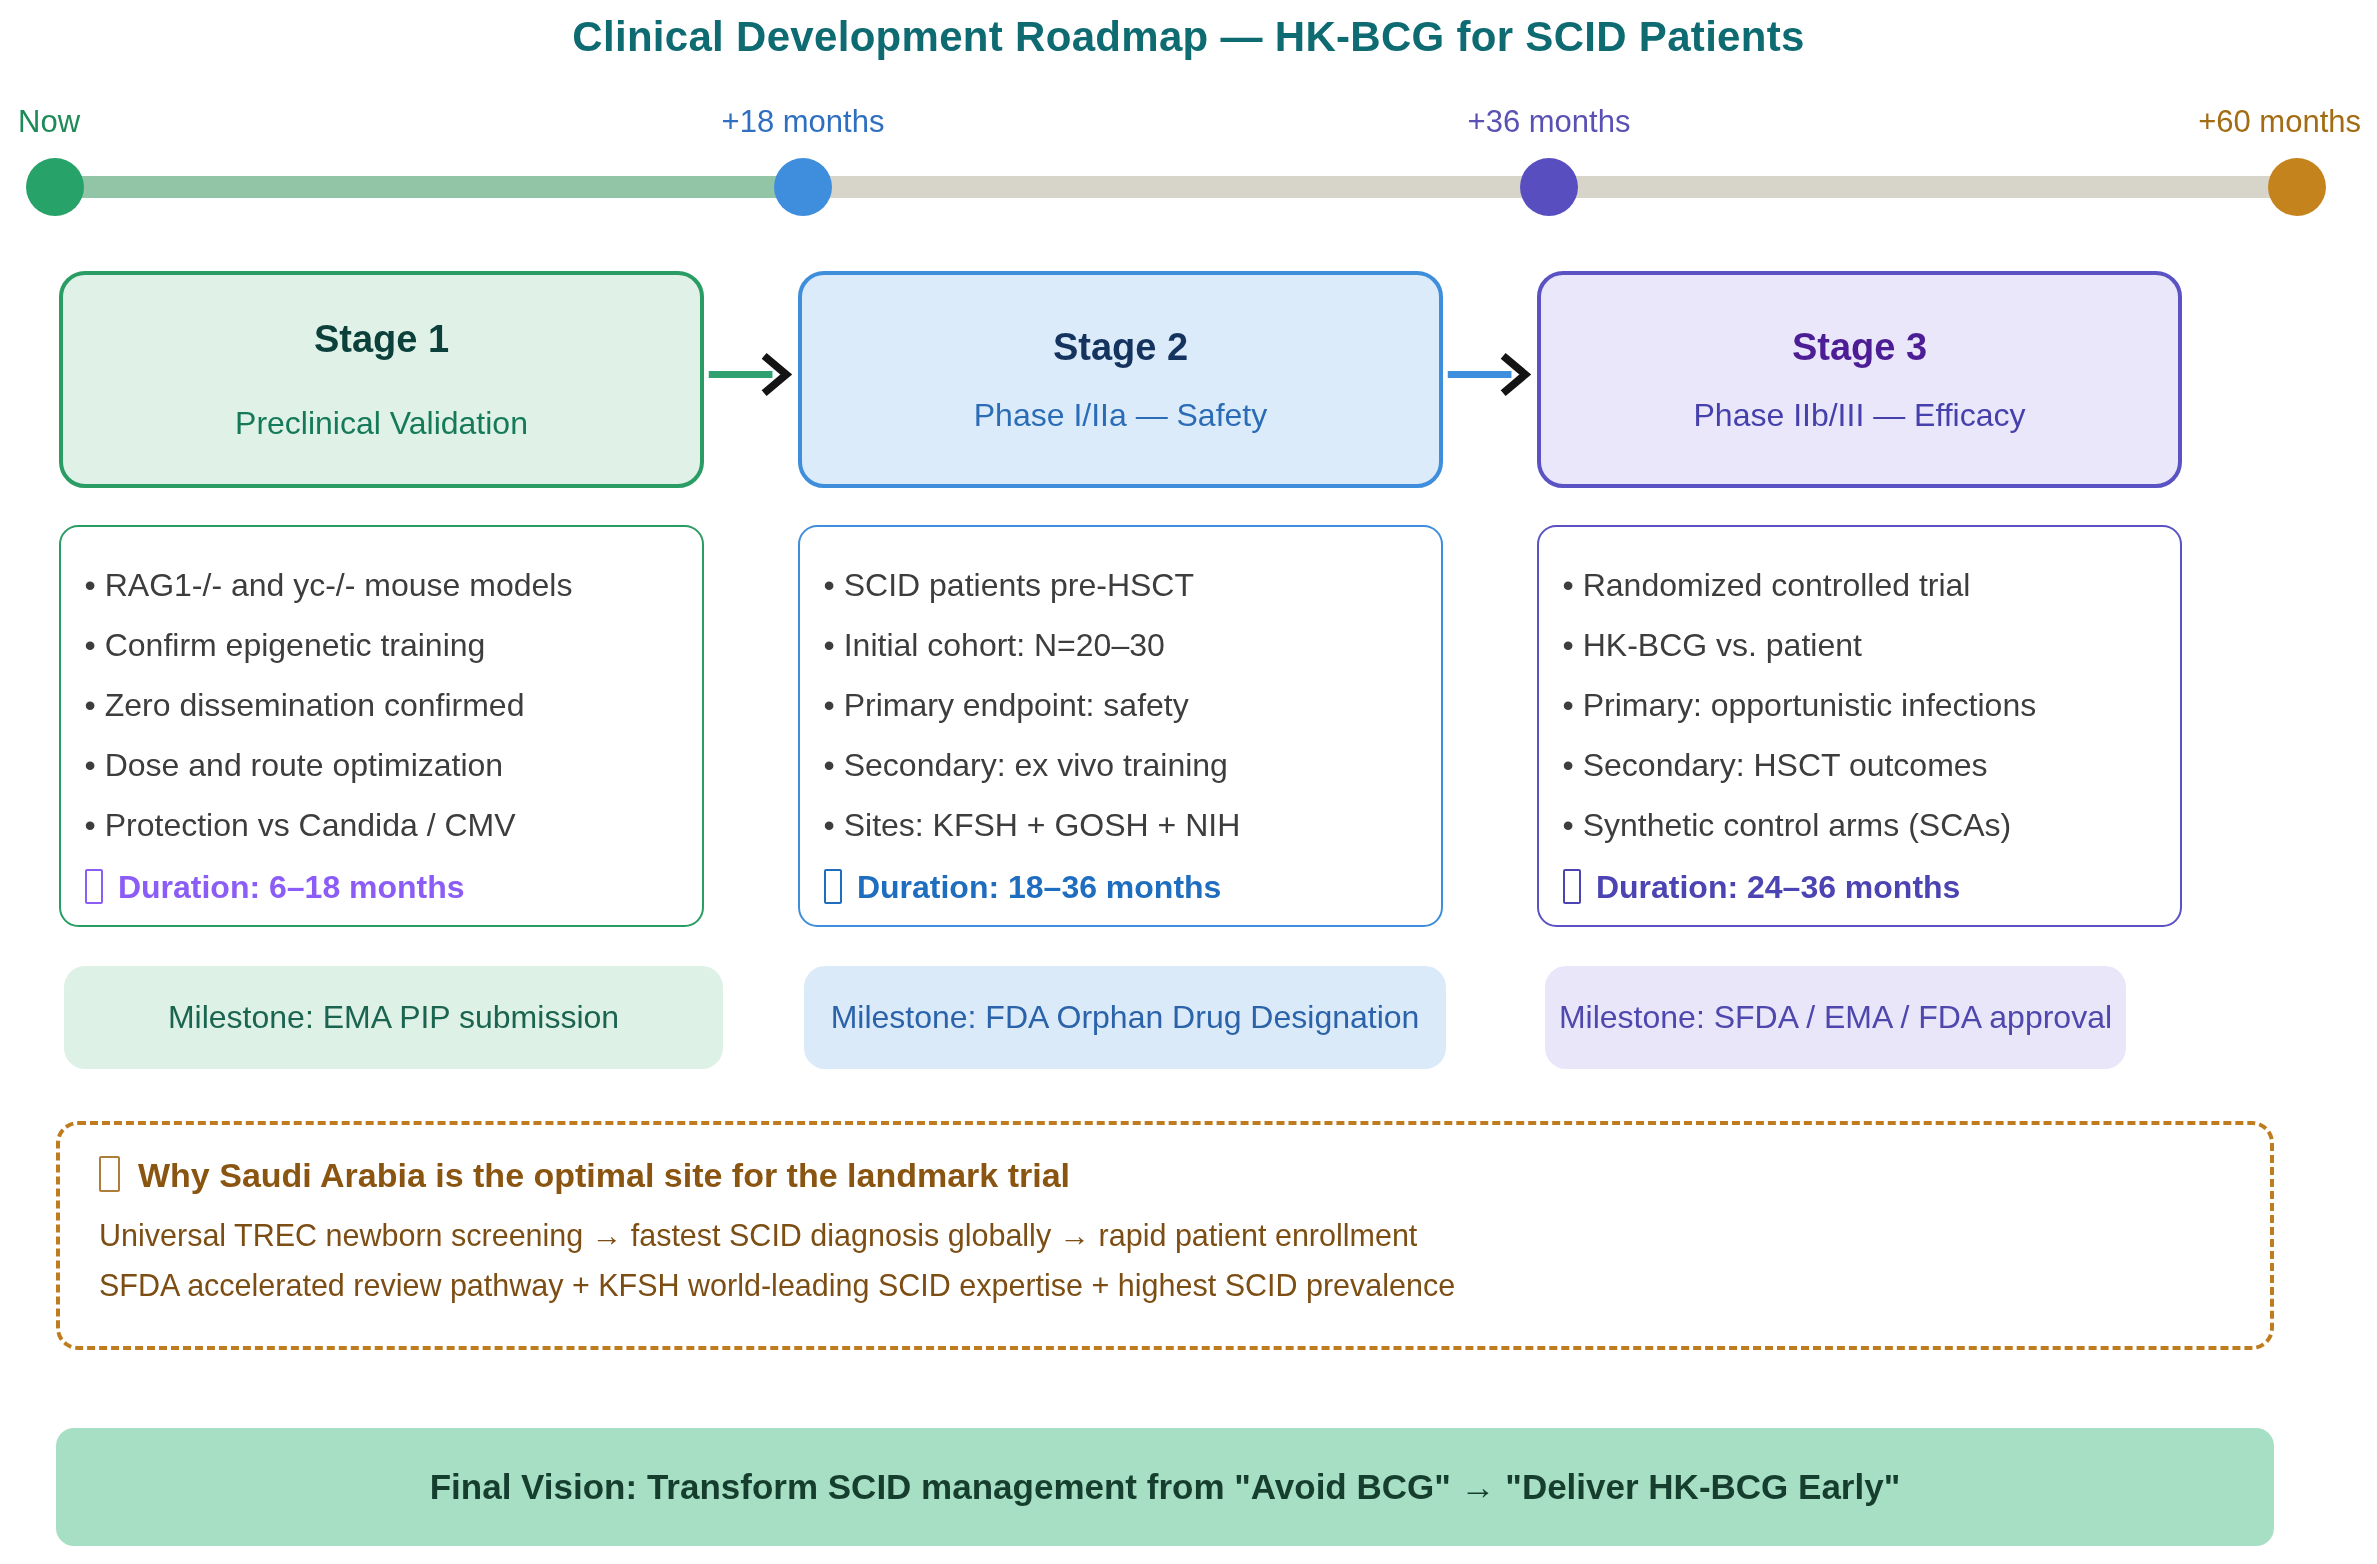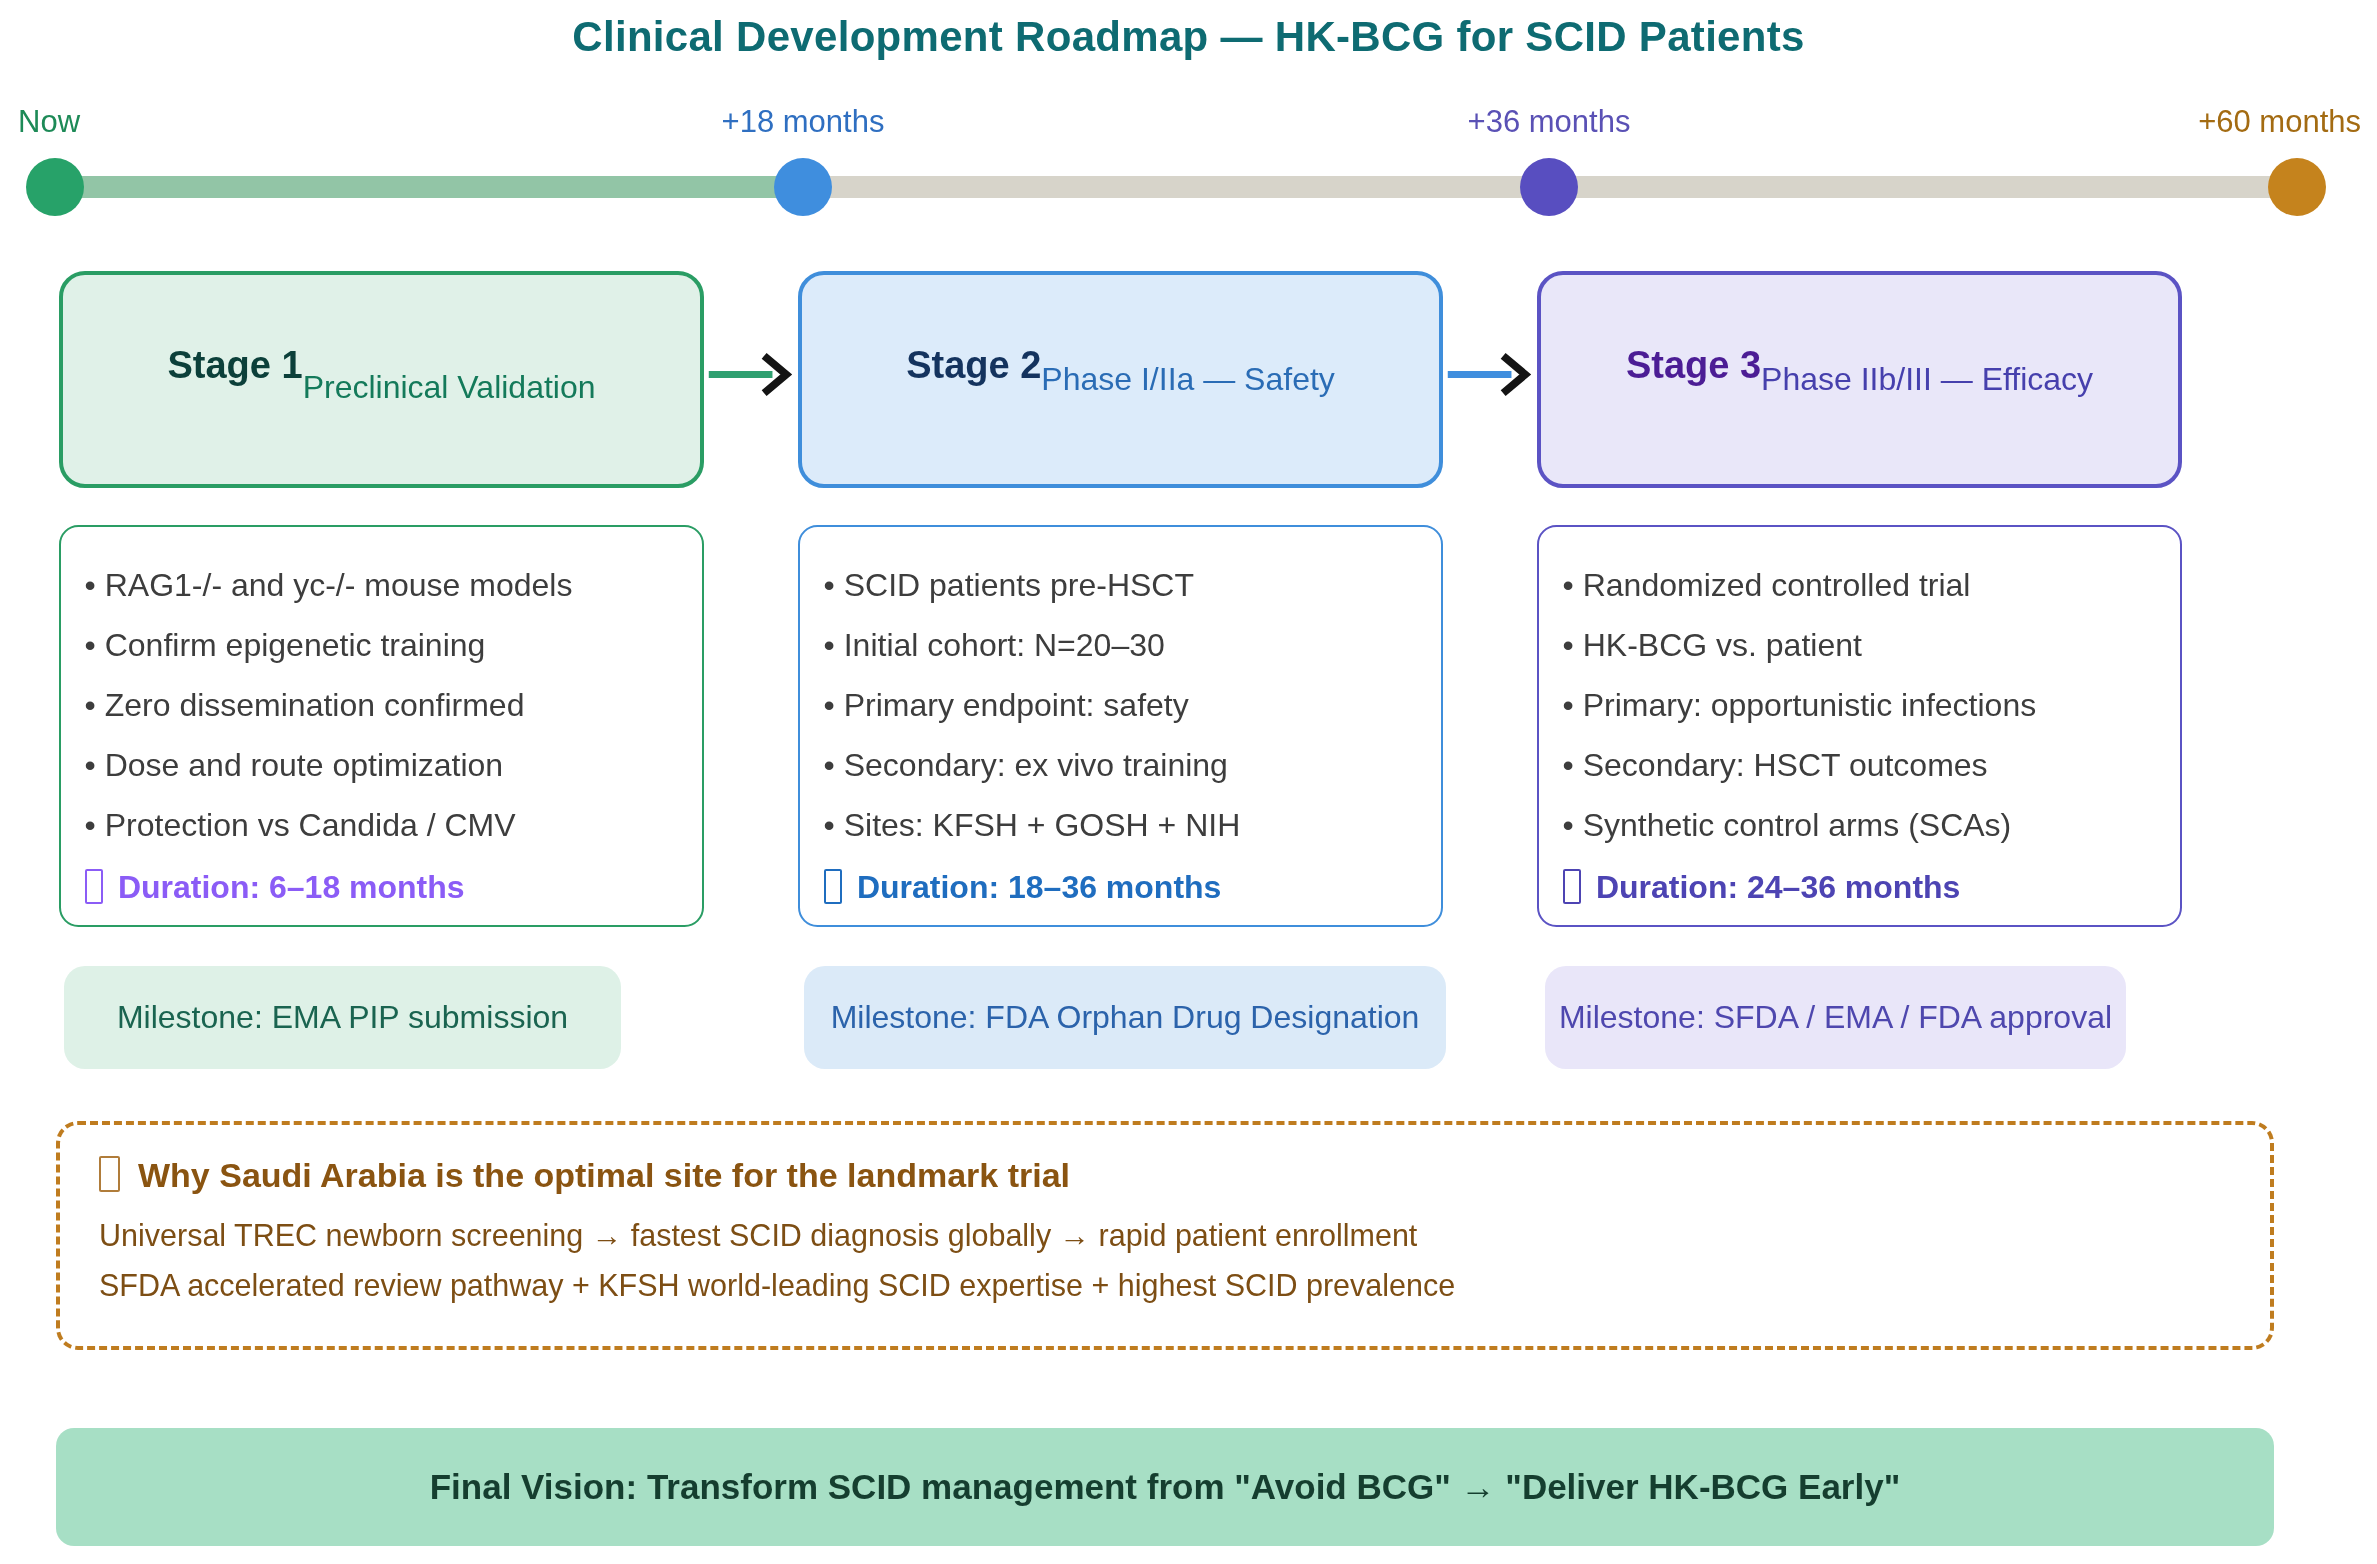--- a/index.html
+++ b/index.html
@@ -26,21 +26,21 @@
   .tl-track-green{position:absolute;left:56px;top:176px;width:748px;height:22px;background:#92c5a6;border-radius:11px 0 0 11px;}
   .tl-dot{position:absolute;top:158px;width:58px;height:58px;border-radius:50%;}
   .tl-dot.d0{left:26px;background:#27a269;}
   .tl-dot.d1{left:774px;background:#3f8ede;}
   .tl-dot.d2{left:1520px;background:#584ec0;}
   .tl-dot.d3{left:2268px;background:#c5831d;}
   
   .stagebox{
     position:absolute;top:271px;width:645px;height:217px;
     border-radius:26px;box-sizing:border-box;
-    display:flex;flex-direction:row;align-items:center;justify-content:center;
+    display:flex;flex-direction:column;align-items:center;justify-content:center;
     text-align:center;
   }
   .stagebox .stitle{font-size:38px;font-weight:bold;margin-bottom:28px;}
   .stagebox .ssub{font-size:32px;}
   .stagebox.s0{left:59px;background:#e0f1e8;border:4.2px solid #2a9d64;}
   .stagebox.s0 .stitle{color:#0c403a;}
   .stagebox.s0 .ssub{color:#147a5a;margin-top:16px;}
   .stagebox.s1{left:798px;background:#dcebfa;border:4.2px solid #3f8edb;}
   .stagebox.s1 .stitle{color:#14335e;}
   .stagebox.s1 .ssub{color:#2a6cb5;}
@@ -67,21 +67,21 @@
   .tofu{
     display:inline-block;width:18px;height:35px;border:2.8px solid currentColor;
     border-radius:2.1px;margin-right:15.3px;vertical-align:-5.6px;box-sizing:border-box;
   }
   
   .milestone{
     position:absolute;top:966px;height:103px;border-radius:21px;
     display:flex;align-items:center;justify-content:center;
     font-size:32px;white-space:nowrap;overflow:visible;
   }
-  .milestone.m0{left:64px;width:557px;background:#def1e7;color:#1a6450;}
+  .milestone.m0{left:64px;width:659px;background:#def1e7;color:#1a6450;}
   .milestone.m1{left:804px;width:642px;background:#dbeaf8;color:#2b63ab;}
   .milestone.m2{left:1545px;width:581px;background:#e9e6f9;color:#4e47ae;}
   
   .saudi{
     position:absolute;left:56px;top:1121px;width:2218px;height:229px;
     border:4.2px dashed #bf7c1f;border-radius:22px;box-sizing:border-box;
     padding:30.5px 0 0 39px;
   }
   .saudi .heading{font-size:34px;font-weight:bold;color:#8a5411;white-space:nowrap;}
   .saudi .heading .tofu{width:21px;height:36px;color:#b07c3a;margin-right:18px;}

